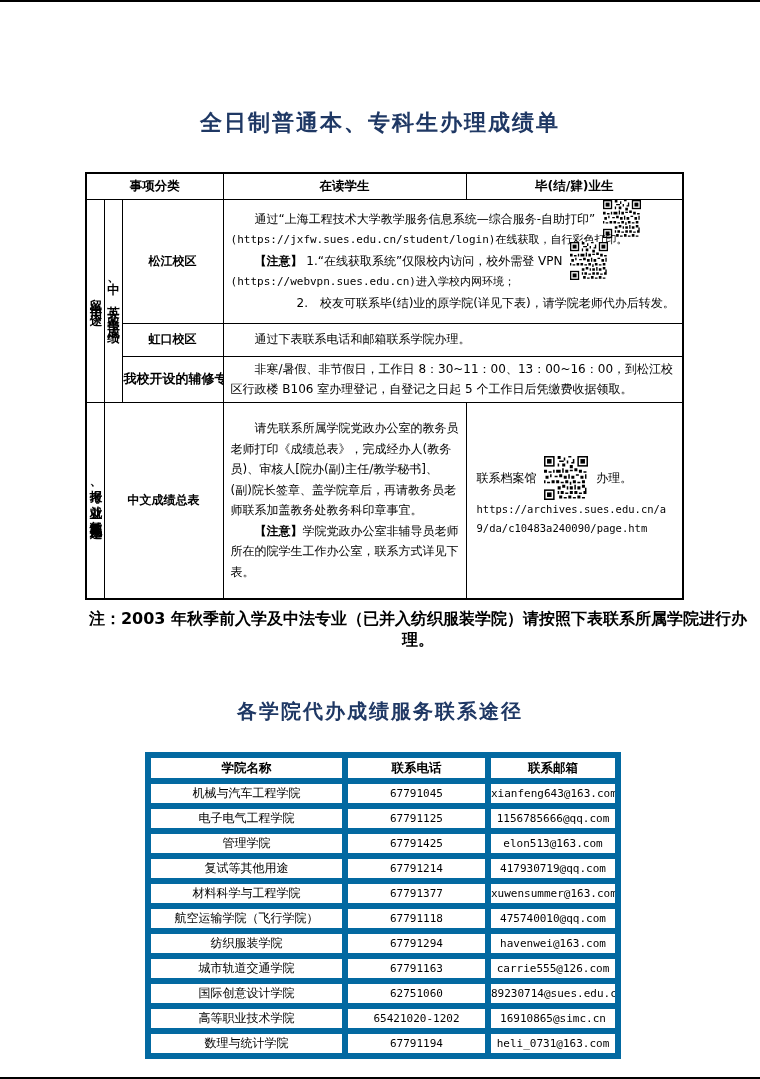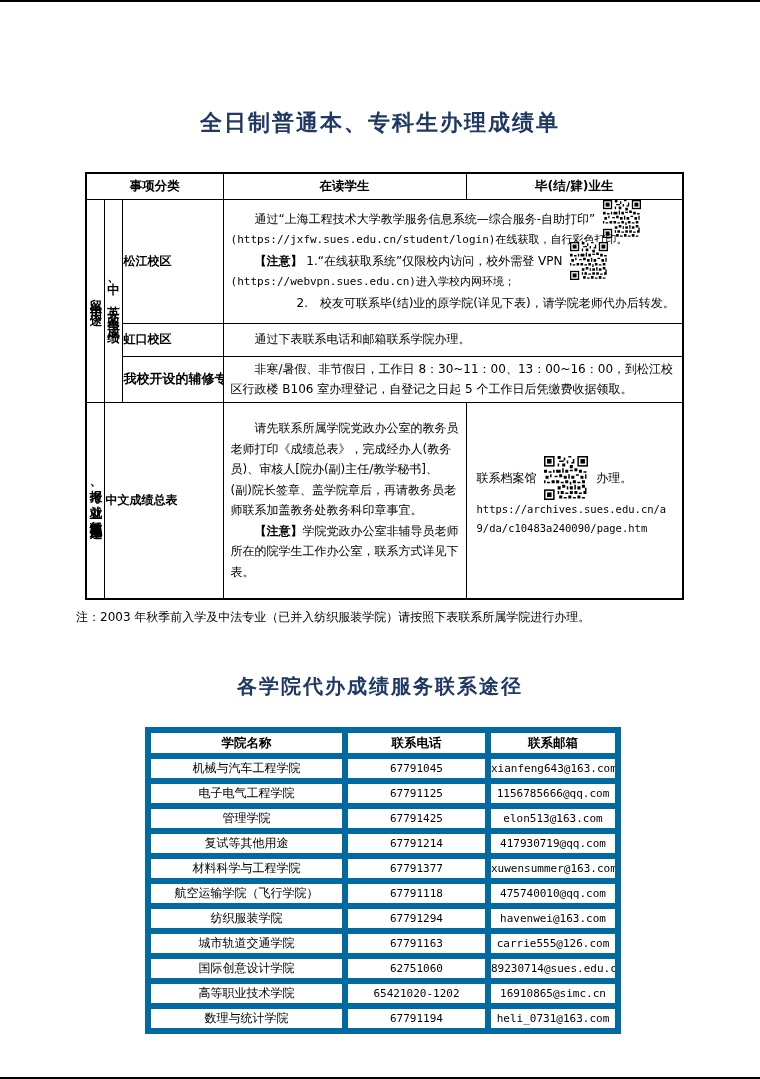--- a/index.html
+++ b/index.html
@@ -20,39 +20,39 @@
   .t1 { margin:34px 0 0 85px; width:597px; }
   .t1 td { border:1px solid #000; font-size:12px; vertical-align:middle; overflow:hidden; }
   .t1 { border:2px solid #000; }
   .hdr td { height:26px; text-align:center; font-weight:bold; font-size:12.5px; }
   .vtext {
     writing-mode:vertical-rl; text-orientation:upright;
     display:inline-block; font-weight:bold; letter-spacing:5px; font-size:12.5px;
   }
   .vtext.tight { letter-spacing:1px; }
   td.vcell { text-align:center; padding:2px 0; }
-  td.rowlabel { text-align:left; font-weight:bold; padding:6px 1px; font-size:12px; }
+  td.rowlabel { text-align:center; font-weight:bold; padding:6px 1px; font-size:12px; }
   td.rowlabel.long { font-size:13px; white-space:nowrap; }
   td.content { padding:2px 7px; line-height:20.5px; vertical-align:middle; }
   td.content p.ind  { text-indent:2em; }
   td.content p.ind2 { text-indent:5.5em; }
   .h-r1 { height:124px; }
   .h-r2 { height:33px; }
   .h-r3 { height:43px; }
   .h-r4 { height:197px; }
   .bold { font-weight:bold; }
   .t4content { line-height:27px; padding:4px 7px; }
   .t4content p.ind { text-indent:2em; }
   .latin { font-family:"DejaVu Sans Mono", monospace; font-size:11px; }
   .qr { display:inline-block; vertical-align:middle; margin:-13px 4px; }
   .qr3wrap { text-align:left; padding:6px 4px 6px 10px; line-height:24px; }
   .qr3wrap .qr { margin:-6px 4px; }
   .url { font-family:"DejaVu Sans Mono", monospace; font-size:10.5px; word-break:break-all; line-height:19px; display:block; margin-top:6px; }
   
-  .note { margin:9px 0 0 76px; font-size:12px; font-weight:normal; }
+  .note { margin:9px 0 0 76px; font-size:16px; font-weight:bold;text-align:center; }
   
   .sub-title {
     margin-top:47px; text-align:center;
     font-size:20px; font-weight:bold; letter-spacing:2px; color:#1F3864;
     font-family:"DejaVu Serif", serif;
   }
   .t2 { margin:27px 0 0 145px; width:470px; border:2px solid #000; }
   .t2 td { border:6px solid #0369a1; height:25px; text-align:center; font-size:12px; overflow:hidden; }
   .t2 .hdr2 td { height:26px; font-weight:bold; font-size:12.5px; }
   .t2 td.mono { font-family:"DejaVu Sans Mono", monospace; font-size:11px; }

